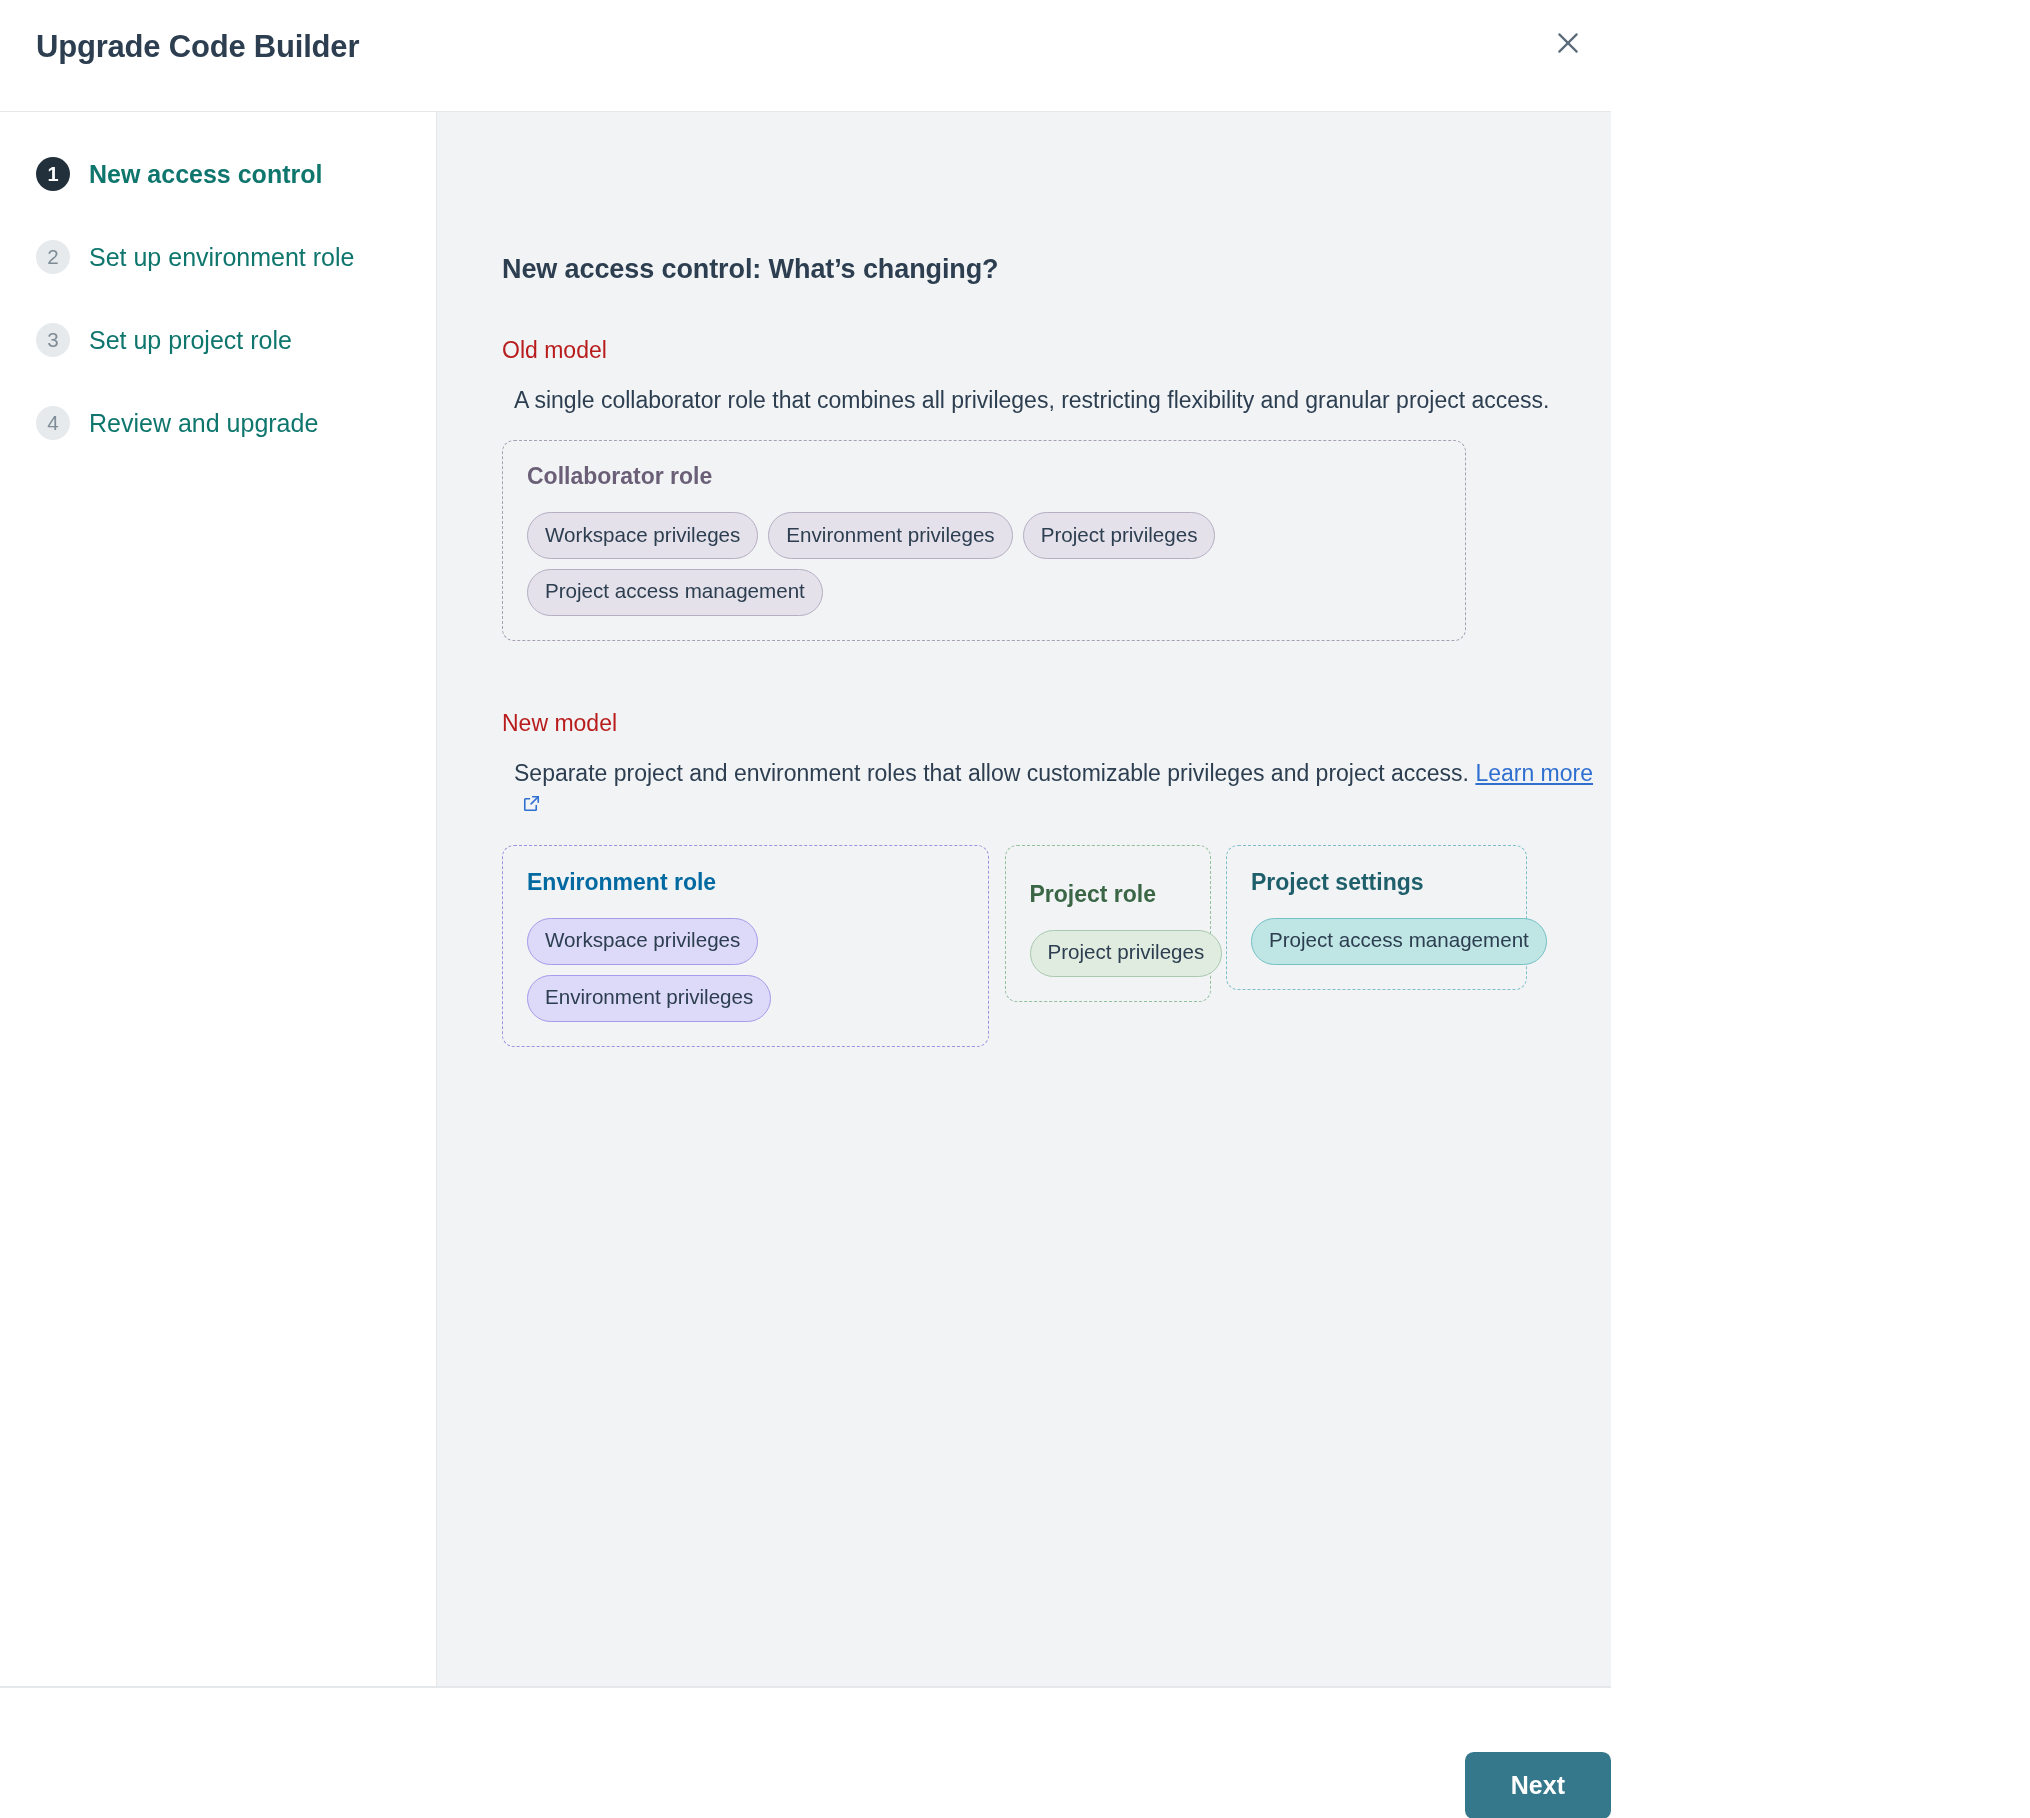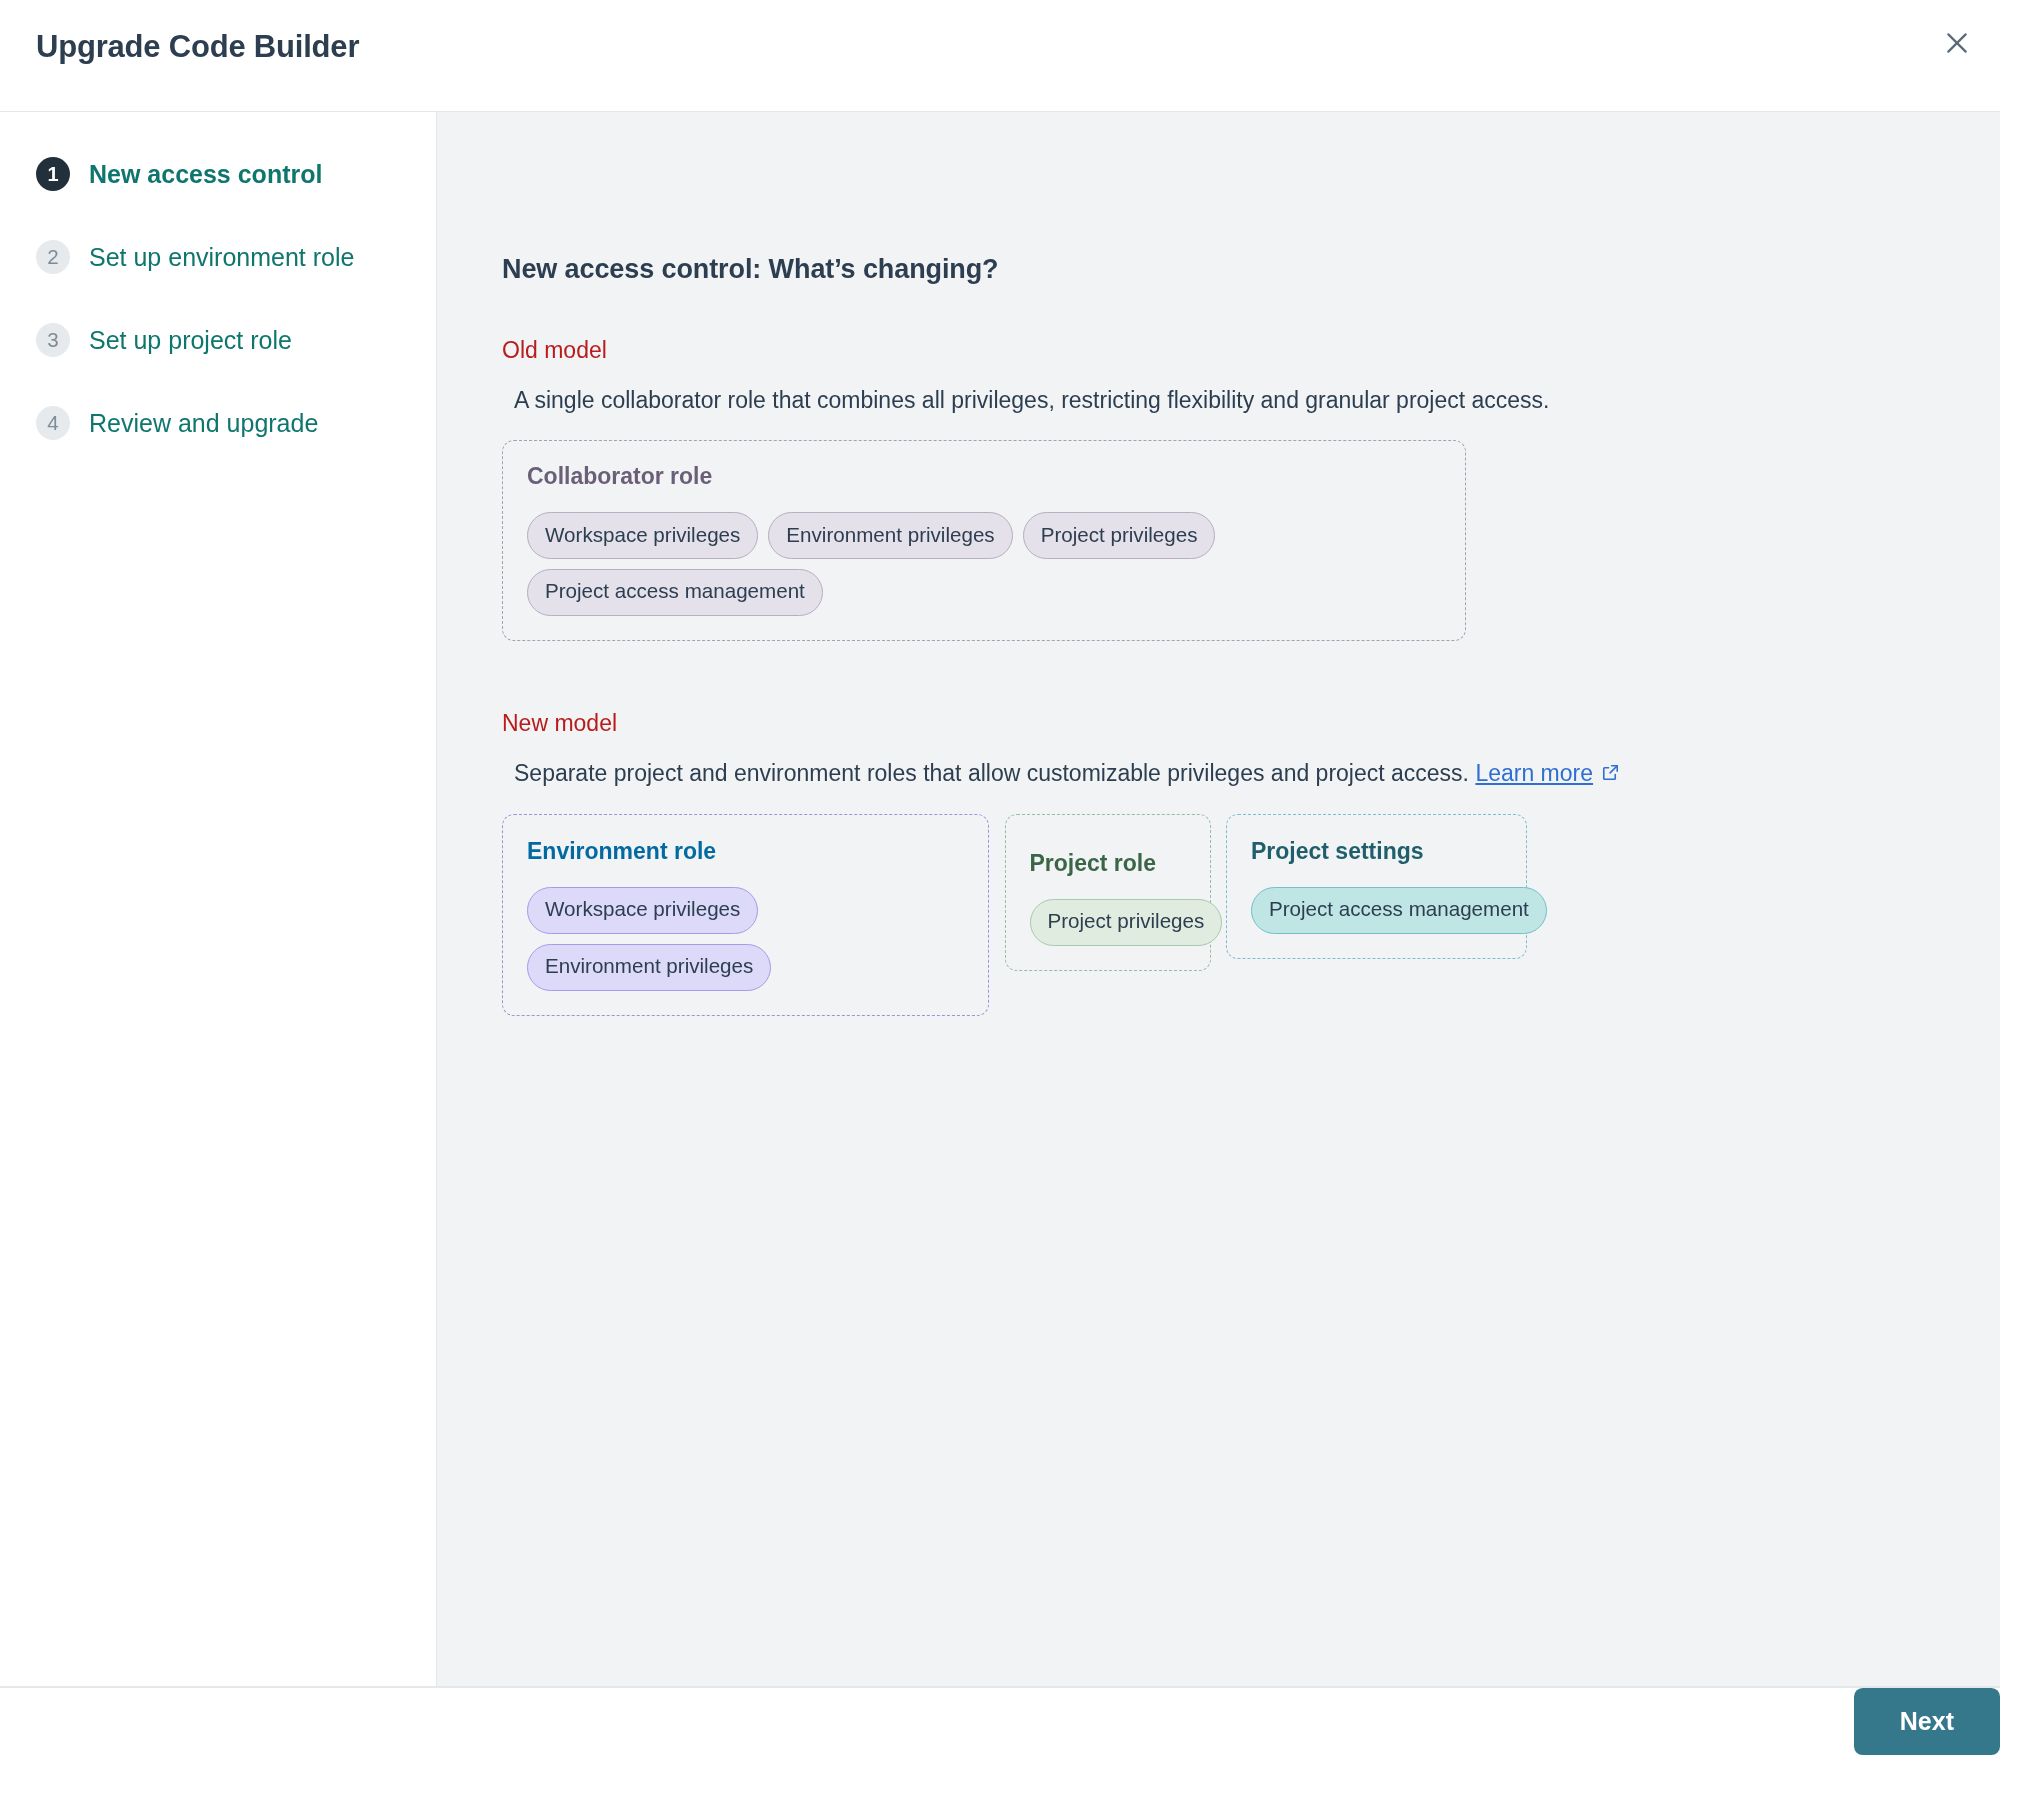--- a/index.html
+++ b/index.html
@@ -10,21 +10,21 @@
     width: 2031px;
     height: 1819px;
     background: #ffffff;
     font-family: "Liberation Sans", sans-serif;
     -webkit-font-smoothing: antialiased;
     overflow: hidden;
   }
 
   .modal {
     position: relative;
-    width: 2000px;
+    width: 1611px;
     height: 1819px;
     background: #ffffff;
     display: flex;
     flex-direction: column;
     box-sizing: border-box;
   }
 
   
   .modal-header {
     position: relative;
@@ -226,21 +226,21 @@
   }
 
   .spacer-lg { height: 69px; }
 
   
   .modal-footer {
     flex: 0 0 131px;
     height: 131px;
     background: #ffffff;
     display: flex;
-    align-items: flex-start;
+    align-items: flex-end;
     justify-content: flex-end;
     box-sizing: border-box;
     border-radius: 10px;
   }
   .next-button {
     background: #36788b;
     color: #ffffff;
     font-size: 25px;
     font-weight: bold;
     border: none;

